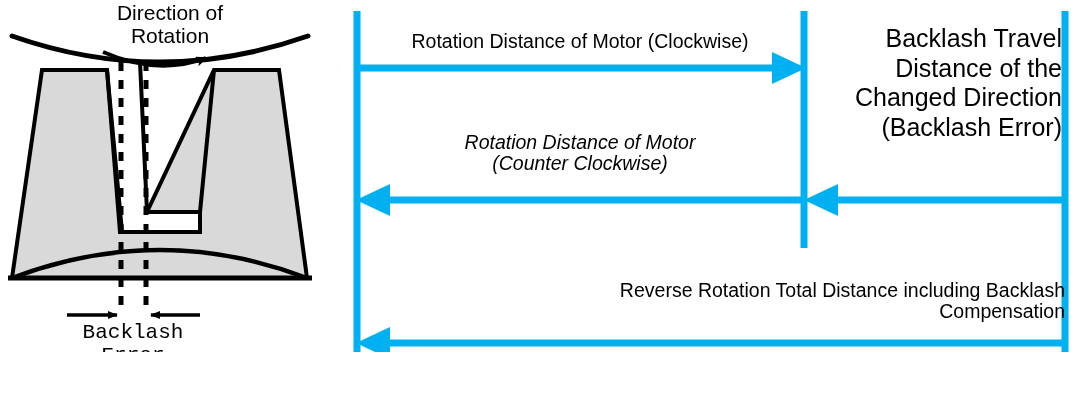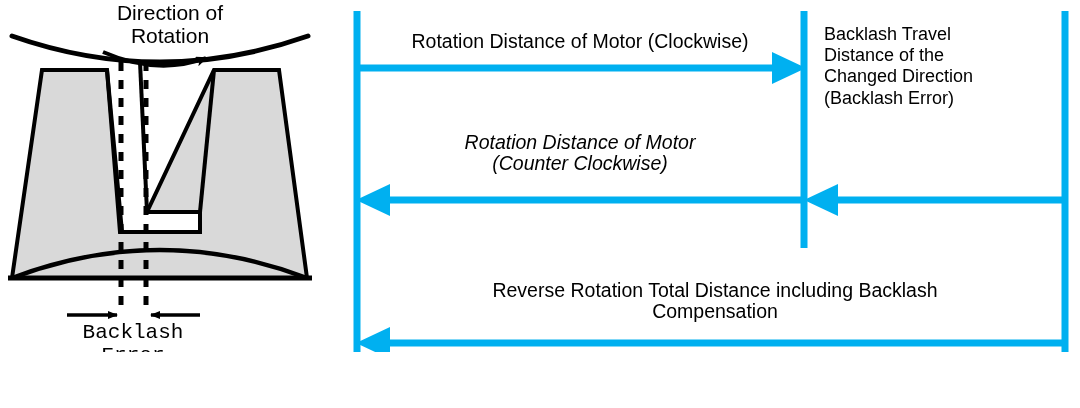--- a/index.html
+++ b/index.html
@@ -60,30 +60,30 @@
     top: 132px;
     width: 440px;
     font-size: 19.5px;
     text-align: center;
     font-style: italic;
   }
   #label-backlash-travel {
     left: 824px;
     top: 24px;
     width: 238px;
-    font-size: 18px;
-    text-align: left;
+    font-size: 25px;
+    text-align: right;
     line-height: 1.18;
   }
   #label-reverse-total {
     left: 365px;
     top: 280px;
     width: 700px;
     font-size: 19.5px;
-    text-align: center;
+    text-align: right;
   }
 </style>
 </head>
 <body>
 
 <div id="diagram-root">
 
   <svg id="diagram-svg" viewBox="0 0 1080 408">
     <defs>
 

